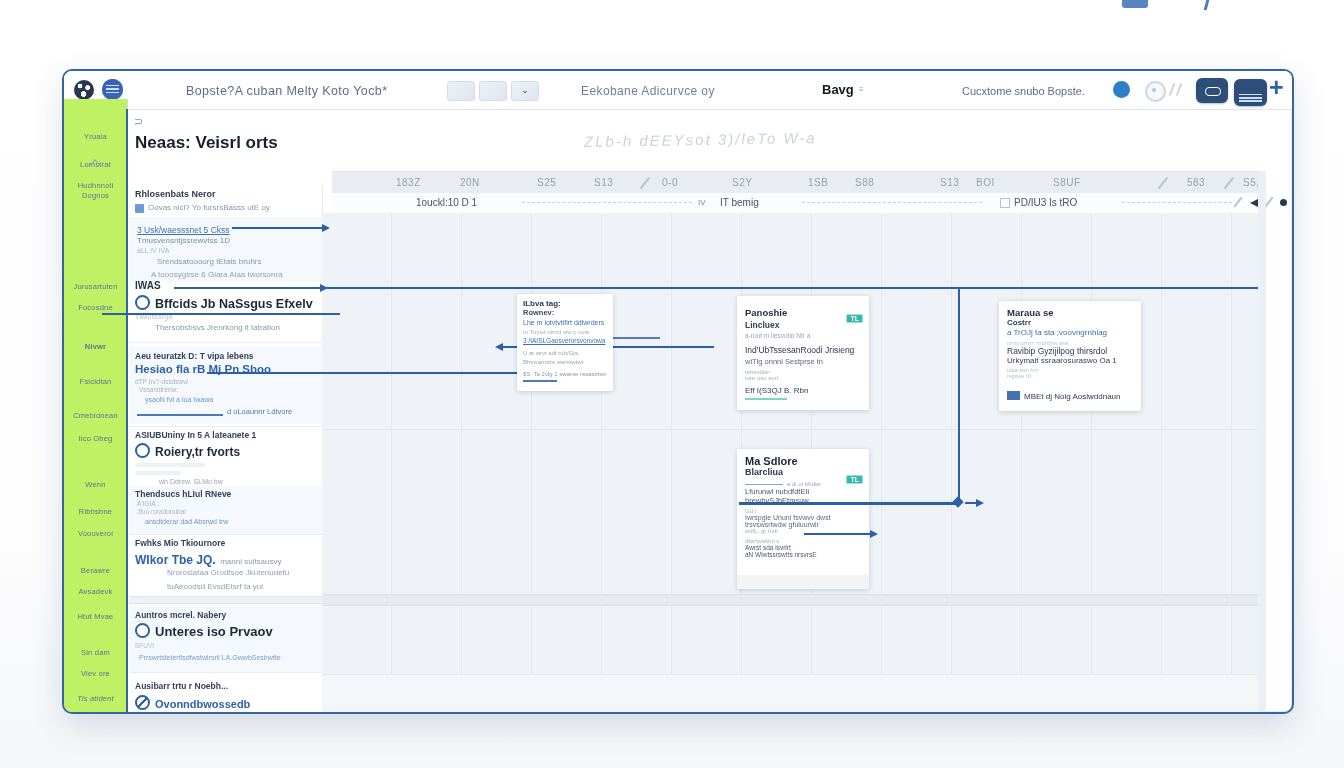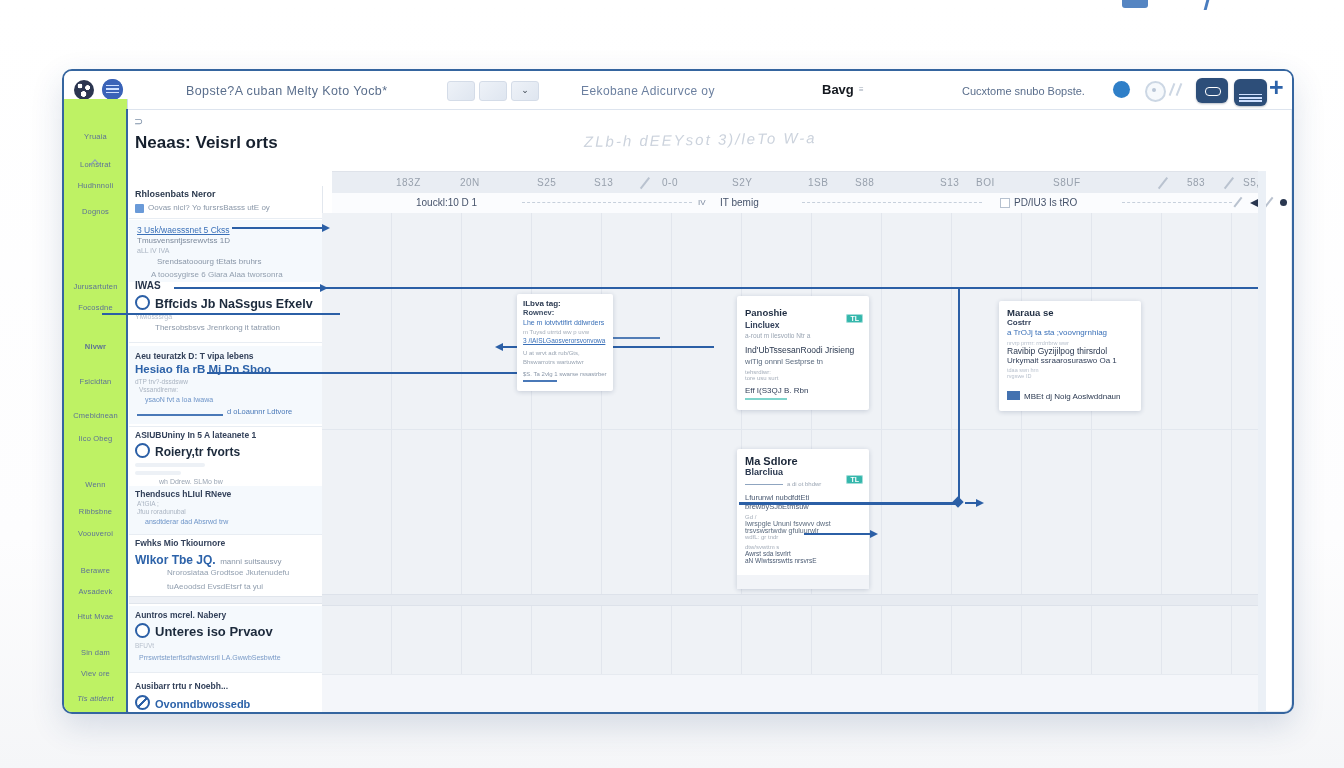--- a/index.html
+++ b/index.html
@@ -146,21 +146,21 @@
       <div class="tri-dark abs" style="left:918px;top:5px;"></div>
       <div class="bslash abs" style="left:936px;top:3px;height:12px;"></div>
       <div class="dot-dark abs" style="left:948px;top:6px;"></div>
     </div>
 
     <div class="sidebar abs" style="left:0;top:28px;width:63px;height:613px;">
       <div class="sb-item abs nw" style="top:33px;">Yruaia</div>
       <div class="sb-item abs nw" style="top:45px;margin-top:16px;">Lomstrat</div>
       <div class="chev abs" style="left:27px;top:62px;"></div>
       <div class="sb-item abs nw" style="top:82px;">Hudhnnoli</div>
-      <div class="sb-item abs nw" style="top:108px;text-align:center;">Dognos</div>
+      <div class="sb-item abs nw" style="top:92px;text-align:center;">Dognos</div>
       <div class="sb-item abs nw" style="top:183px;">Jurusartuten</div>
       <div class="sb-item abs nw" style="top:204px;">Focosdne</div>
       <div class="sb-item abs nw" style="top:243px;font-weight:bold;color:#3c5website0;">Nivwr</div>
       <div class="sb-item abs nw" style="top:278px;">Fsicidtan</div>
       <div class="sb-item abs nw" style="top:312px;">Cmebidnean</div>
       <div class="sb-item abs nw" style="top:335px;">Iico Obeg</div>
       <div class="sb-item abs nw" style="top:381px;">Wenn</div>
       <div class="sb-item abs nw" style="top:408px;">Ribbsbne</div>
       <div class="sb-item abs nw" style="top:430px;">Voouveroi</div>
       <div class="sb-item abs nw" style="top:467px;">Berawre</div>
@@ -285,21 +285,21 @@
           <span class="chip"></span><span style="font-size:8px;color:#2b3950;">MBEt dj Noig Aoslwddnaun</span>
         </div>
       </div>
 
       <div class="card abs" style="left:415px;top:236px;width:132px;height:140px;padding:6px 8px;box-sizing:border-box;">
         <div class="nw" style="font-size:11px;font-weight:bold;color:#1a2638;">Ma Sdlore</div>
         <div class="nw" style="font-size:9px;font-weight:bold;color:#2b3950;">Blarcliua</div>
         <div class="nw" style="font-size:6px;color:#9aa5b3;margin-top:4px;padding-left:42px;
              background:linear-gradient(#8fa5c0,#8fa5c0) 0 55%/38px 1px no-repeat;">a di ot bhdwr</div>
         <span class="badge-teal" style="right:6px;top:26px;">TL</span>
-        <div class="nw" style="font-size:7.5px;color:#4a5a72;margin-top:6px;">Lfurunwl nubdfdtEti</div>
+        <div class="nw" style="font-size:7.5px;color:#4a5a72;margin-top:0;">Lfurunwl nubdfdtEti</div>
         <div class="nw" style="font-size:7.5px;color:#4a5a72;">brewbySJbEtmsuw</div>
         <div class="nw" style="font-size:6px;color:#a5aeba;margin-top:3px;">Gd /</div>
         <div class="nw" style="font-size:7px;color:#5a6a7e;">Iwrspgle Ununi fsvwvv dwst</div>
         <div class="nw" style="font-size:7px;color:#5a6a7e;">trsvswsrtwdw gfuluurwlr</div>
         <div class="nw" style="font-size:6px;color:#a5aeba;">wdfL: gr tndr</div>
         <div class="nw" style="font-size:6px;color:#a5aeba;margin-top:4px;">dtw/svwttm s</div>
         <div class="nw" style="font-size:6.5px;color:#4a5a72;">Awrst sda lsvrlrt</div>
         <div class="nw" style="font-size:6.5px;color:#4a5a72;">aN Wlwtssrswtts nrsvrsE</div>
         <div style="position:absolute;left:0;bottom:0;width:100%;height:14px;background:#f2f4f8;"></div>
       </div>

